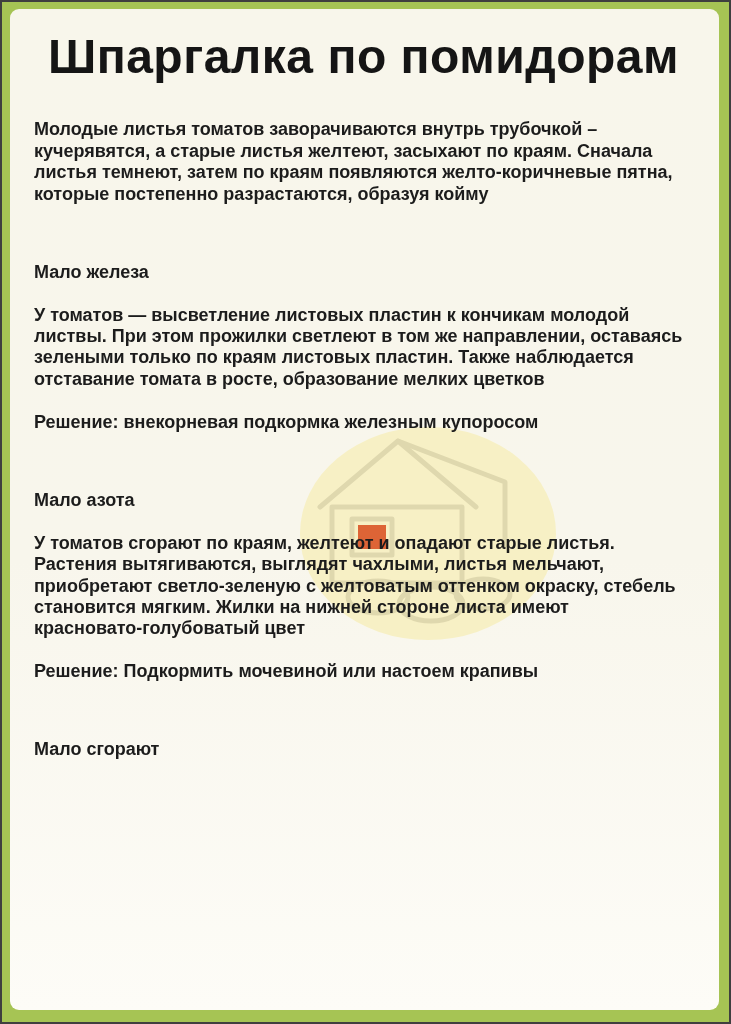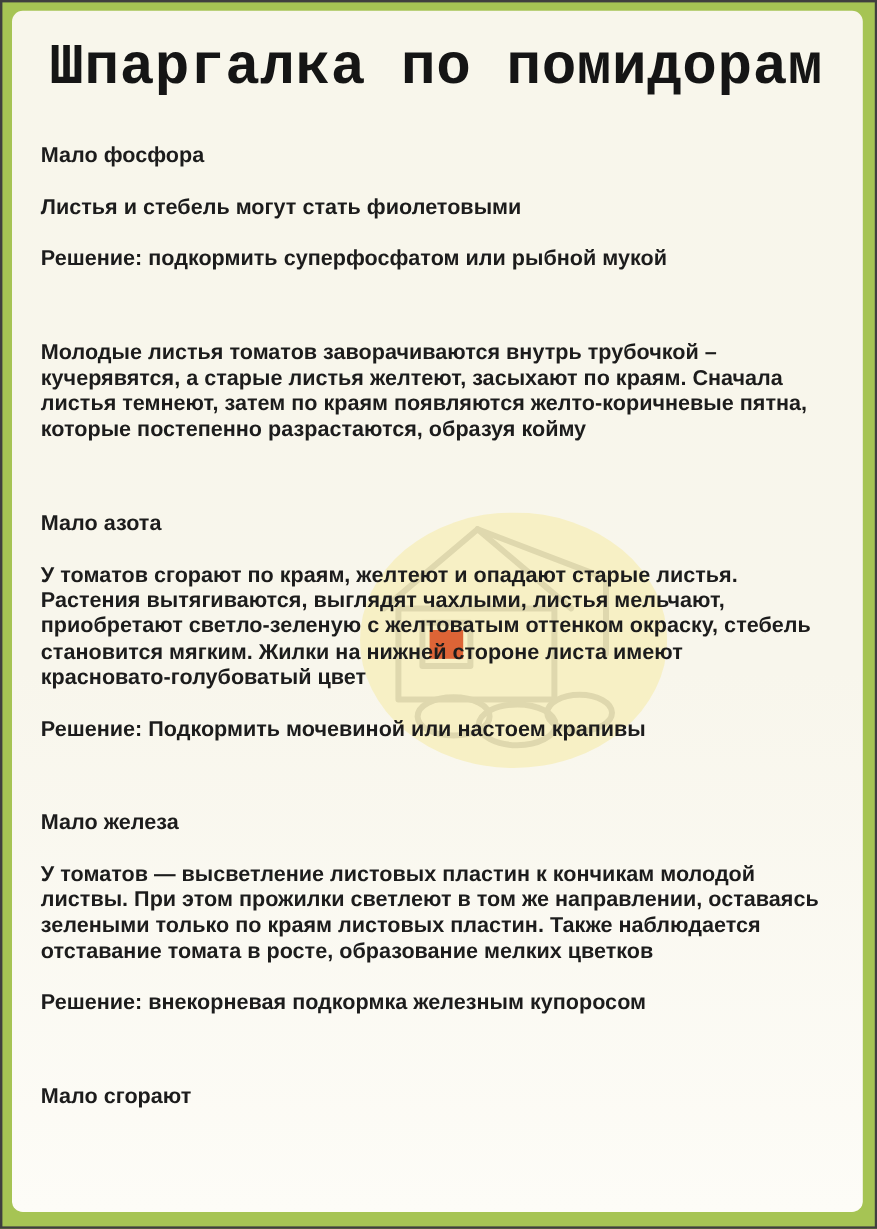--- a/index.html
+++ b/index.html
@@ -37,21 +37,20 @@
     position: relative;
     z-index: 1;
     margin: 10px 0 13px 0;
     font-size: 48px;
     line-height: 56px;
     font-weight: bold;
     text-align: center;
     letter-spacing: 0.5px;
     color: #151515;
     white-space: nowrap;
-    font-family: Liberation Mono, monospace;
   }
   .sections { position: relative; z-index: 1; }
   .section {
     margin: 0 0 14px 0;
     font-size: 18px;
     line-height: 21.4px;
     font-weight: bold;
     white-space: pre-line;
   }
   .section-heading, .section-body, .section-solution { white-space: pre-line; }
@@ -75,50 +74,45 @@
           <ellipse cx="131" cy="177" rx="32" ry="17"></ellipse>
           <ellipse cx="183" cy="167" rx="27" ry="15"></ellipse>
         </g>
         <rect x="58" y="98" width="28" height="24" fill="#d95426" opacity="0.9"></rect>
       </svg>
     </div>
 
     <h1 class="title">Шпаргалка по помидорам</h1>
 
     <div class="sections">
-  <div class="section">
-    <div class="section-heading">Мало фосфора</div>
-    <div class="section-body">Листья и стебель могут стать фиолетовыми</div>
-    <div class="section-solution">Решение: подкормить суперфосфатом или рыбной мукой</div>
-  </div>
 
   <div class="section">
     <div class="section-body">Молодые листья томатов заворачиваются внутрь трубочкой –
 кучерявятся, а старые листья желтеют, засыхают по краям. Сначала
 листья темнеют, затем по краям появляются желто-коричневые пятна,
 которые постепенно разрастаются, образуя койму</div>
+  </div>
+
+  <div class="section">
+    <div class="section-heading">Мало железа</div>
+    <div class="section-body">У томатов — высветление листовых пластин к кончикам молодой
+листвы. При этом прожилки светлеют в том же направлении, оставаясь
+зелеными только по краям листовых пластин. Также наблюдается
+отставание томата в росте, образование мелких цветков</div>
+    <div class="section-solution">Решение: внекорневая подкормка железным купоросом</div>
   </div>
 
   <div class="section">
     <div class="section-heading">Мало азота</div>
     <div class="section-body">У томатов сгорают по краям, желтеют и опадают старые листья.
 Растения вытягиваются, выглядят чахлыми, листья мельчают,
 приобретают светло-зеленую с желтоватым оттенком окраску, стебель
 становится мягким. Жилки на нижней стороне листа имеют
 красновато-голубоватый цвет</div>
     <div class="section-solution">Решение: Подкормить мочевиной или настоем крапивы</div>
-  </div>
-
-  <div class="section">
-    <div class="section-heading">Мало железа</div>
-    <div class="section-body">У томатов — высветление листовых пластин к кончикам молодой
-листвы. При этом прожилки светлеют в том же направлении, оставаясь
-зелеными только по краям листовых пластин. Также наблюдается
-отставание томата в росте, образование мелких цветков</div>
-    <div class="section-solution">Решение: внекорневая подкормка железным купоросом</div>
   </div>
 
   <div class="section">
     <div class="section-heading">Мало сгорают</div>
     
     
   </div>
 
 </div>
 

